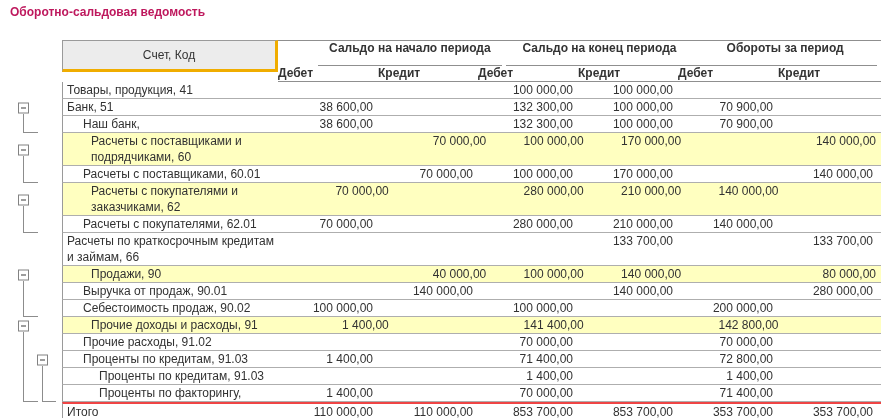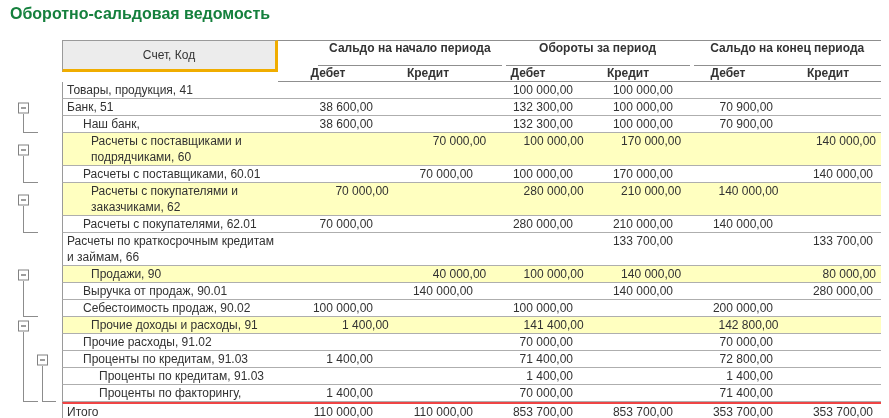--- a/index.html
+++ b/index.html
@@ -1,35 +1,35 @@
 <!DOCTYPE html>
 <html><head>
 <meta charset="utf-8">
 <style>
   * { box-sizing: border-box; margin: 0; padding: 0; }
   html, body { width: 889px; height: 418px; background: #fff; overflow: hidden;
     font-family: "Liberation Sans", sans-serif; font-size: 12px; color: #323232; }
   .page { position: relative; width: 889px; height: 418px; background: #fff; }
-  .title { position: absolute; left: 10px; top: 5px; font-size: 16px; font-weight: bold; color: #15803d; }
+  .title { position: absolute; left: 10px; top: 5px; font-size: 12px; font-weight: bold; color: #be185d; }
   .sheet { position: absolute; left: 0; top: 40px; width: 881px; }
 
   
   .hdr { display: flex; }
   .hdr .gut { width: 62px; }
   .acct-head { width: 216px; height: 32px; background: #ececec; color: #333;
     border-top: 1px solid #9a9a9a; border-left: 1px solid #9a9a9a;
     border-right: 3px solid #f0ad00; border-bottom: 3px solid #f0ad00;
     display: flex; align-items: center; justify-content: center; font-weight: normal; }
   .right-head { width: 603px; display: flex; flex-direction: column; }
   .group-row { display: flex; height: 26px; border-top: 1px solid #8f8f8f; padding-left: 40px; }
   .group-cell { width: 196px; margin-right: 4px; border-bottom: 1px solid #8f8f8f;
     text-align: center; font-weight: bold; color: #333; line-height: 15px; }
   .group-cell.last { width: 200px; margin-right: 0; }
   .sub-row { display: flex; height: 16px; border-bottom: 1px solid #8f8f8f; }
-  .sub-cell { width: 100px; text-align: center; font-weight: bold; color: #333; line-height: 15px; }
+  .sub-cell { width: 100px; font-weight: bold; color: #333; line-height: 15px; }
 
   
   .row { display: flex; }
   .gut { width: 62px; position: relative; flex: none; }
   .rc { width: 819px; display: flex; align-items: flex-start; min-height: 17px;
     border-left: 1px solid #9a9a9a; border-bottom: 1px solid #aeaeae; background: #fff; }
   .row.hl .rc { background: #ffffc0; padding-left: 24px; }
   .cell { line-height: 16px; }
   .name { width: 215px; padding: 0 2px 0 4px; }
   .row.lvl1 .name { padding-left: 20px; }
@@ -57,22 +57,22 @@
 <div class="page">
   <div class="title">Оборотно-сальдовая ведомость</div>
 
   <div class="sheet">
     <div class="hdr">
       <div class="gut"></div>
       <div class="acct-head">Счет, Код</div>
       <div class="right-head">
         <div class="group-row">
           <div class="group-cell">Сальдо на начало периода</div>
+          <div class="group-cell last">Сальдо на конец периода</div>
           <div class="group-cell">Обороты за период</div>
-          <div class="group-cell last">Сальдо на конец периода</div>
         </div>
         <div class="sub-row">
           <div class="sub-cell">Дебет</div>
           <div class="sub-cell">Кредит</div>
           <div class="sub-cell">Дебет</div>
           <div class="sub-cell">Кредит</div>
           <div class="sub-cell">Дебет</div>
           <div class="sub-cell">Кредит</div>
         </div>
       </div>

